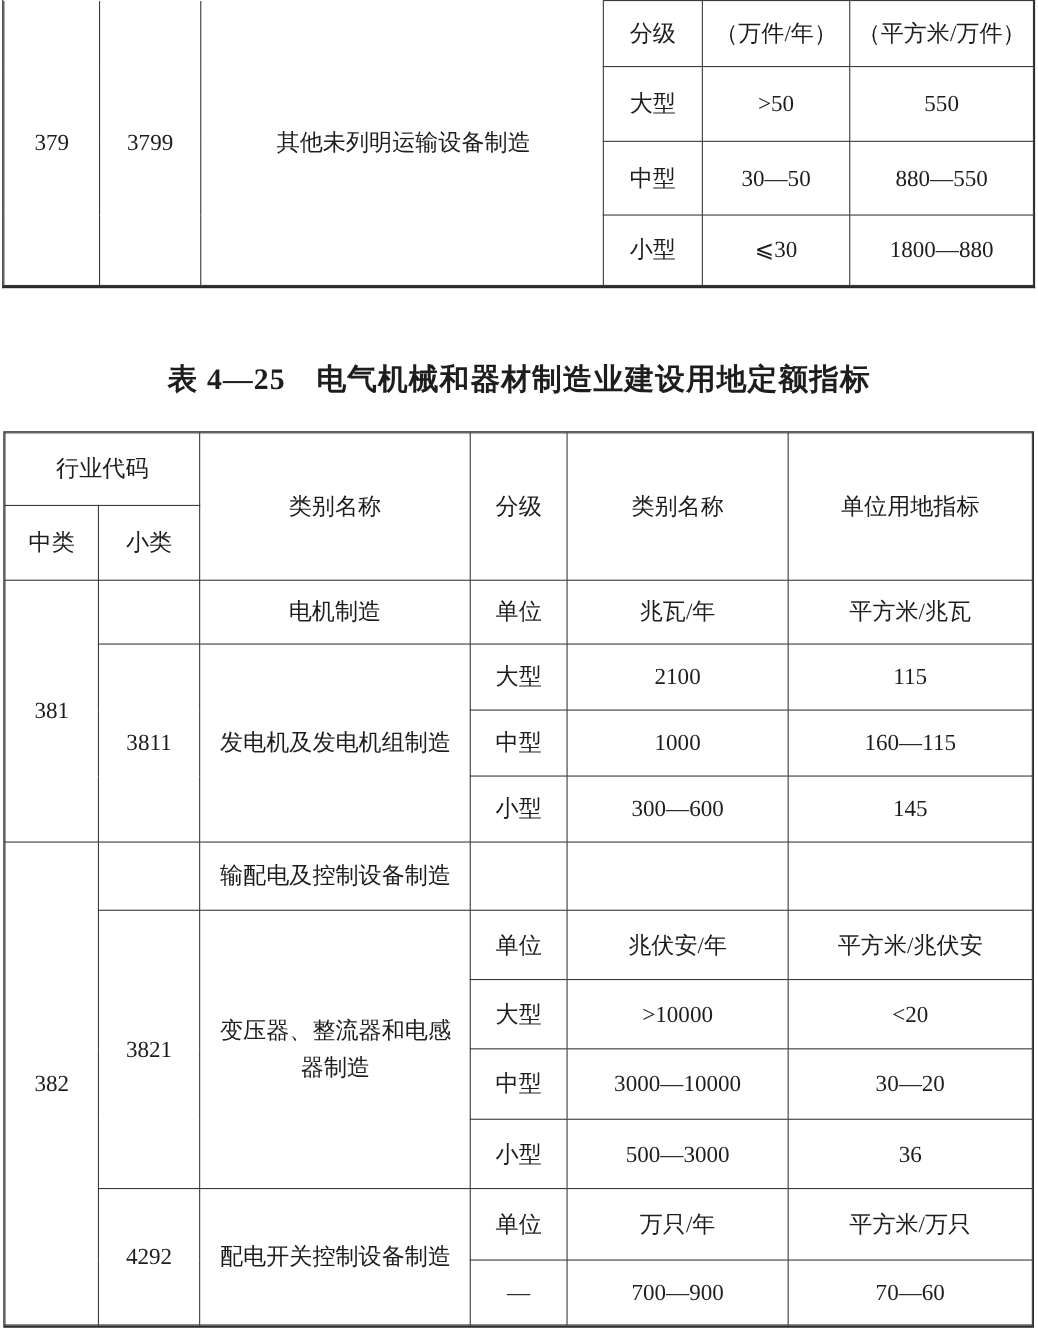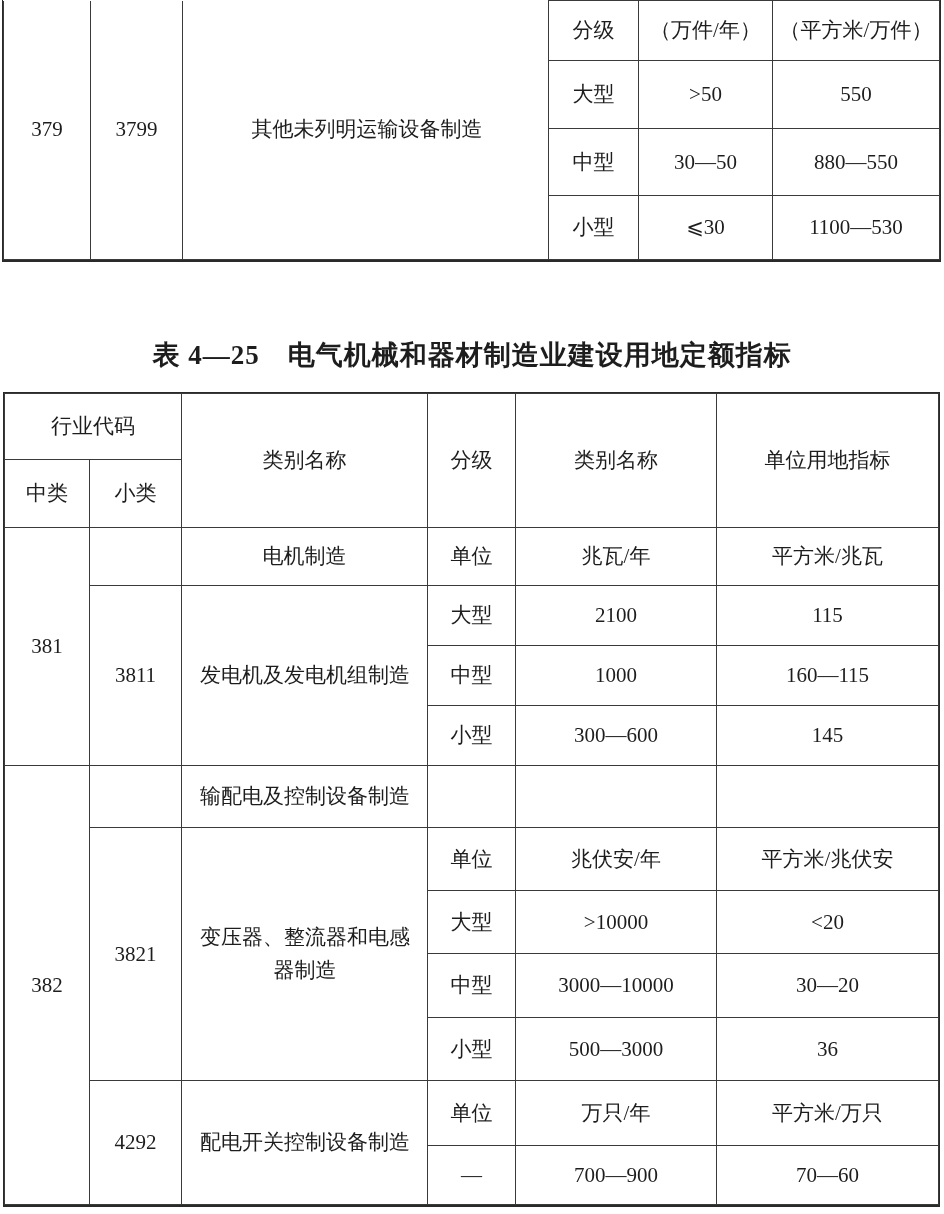--- a/index.html
+++ b/index.html
@@ -30,21 +30,21 @@
   .t2-wrap {
     position:absolute; left:3px; top:392px;
     border:1px solid #2a2a2a; border-bottom:2.5px solid #2a2a2a;
   }
   td.thickb { border-bottom-width:2.5px;margin-top:21px; }
 
   .name-left { text-align:center; padding:0 10px 0 11px !important; line-height:1.7; }
   .t1 .name-left { padding-left:13px !important; }
 
   .title {
-    position:absolute; top:337px; left:0; width:944px;
+    position:absolute; top:327px; left:0; width:944px;
     text-align:center; font-size:27px; font-weight:bold; margin:0;
     letter-spacing:1px;
   }
 
   tr.rh58{height:58px} tr.rh59{height:59px} tr.rh60{height:60px}
   tr.rh62{height:62px} tr.rh63{height:63px} tr.rh64{height:64px}
   tr.rh65{height:65px} tr.rh66{height:66px} tr.rh67{height:67px}
   tr.rh68{height:68px}
 </style>
 </head>
@@ -77,21 +77,21 @@
         <td>550</td>
       </tr>
       <tr class="rh67">
         <td>中型</td>
         <td>30—50</td>
         <td>880—550</td>
       </tr>
       <tr class="rh64">
         <td>小型</td>
         <td>⩽30</td>
-        <td>1100—530</td>
+        <td>1800—880</td>
       </tr>
     </tbody>
       </table>
   </div>
 
   <h2 class="title">表 4—25　电气机械和器材制造业建设用地定额指标</h2>
 
   <div class="t2-wrap">
     <table class="grid t2" style="width:934px;border-radius:18px;">
       <colgroup>

